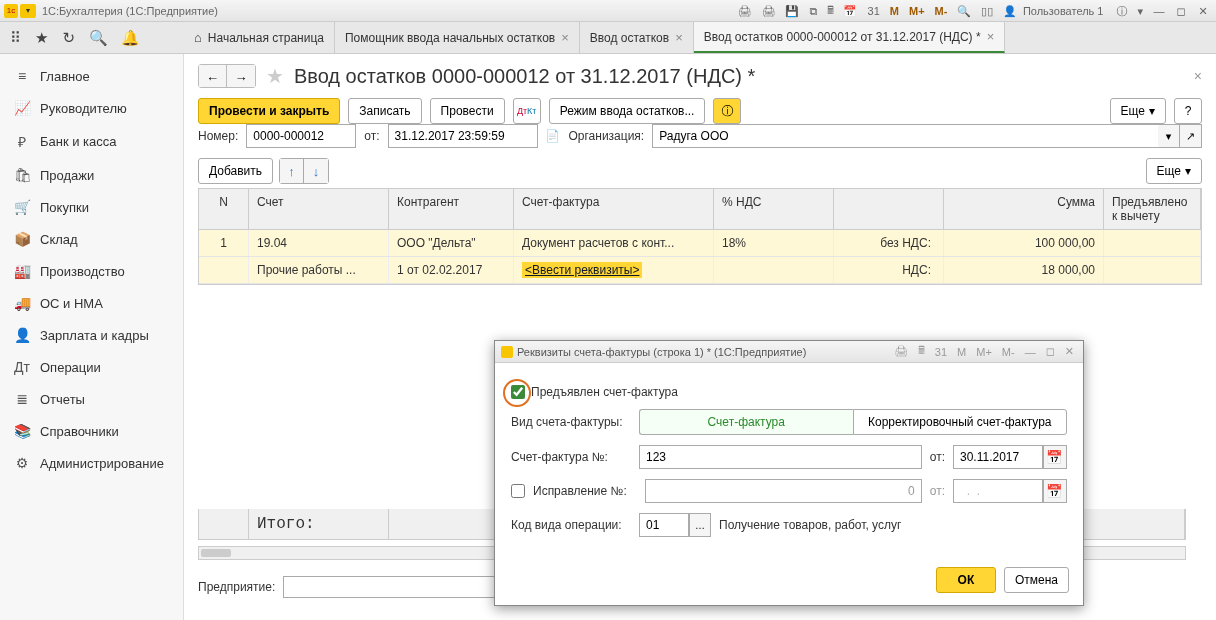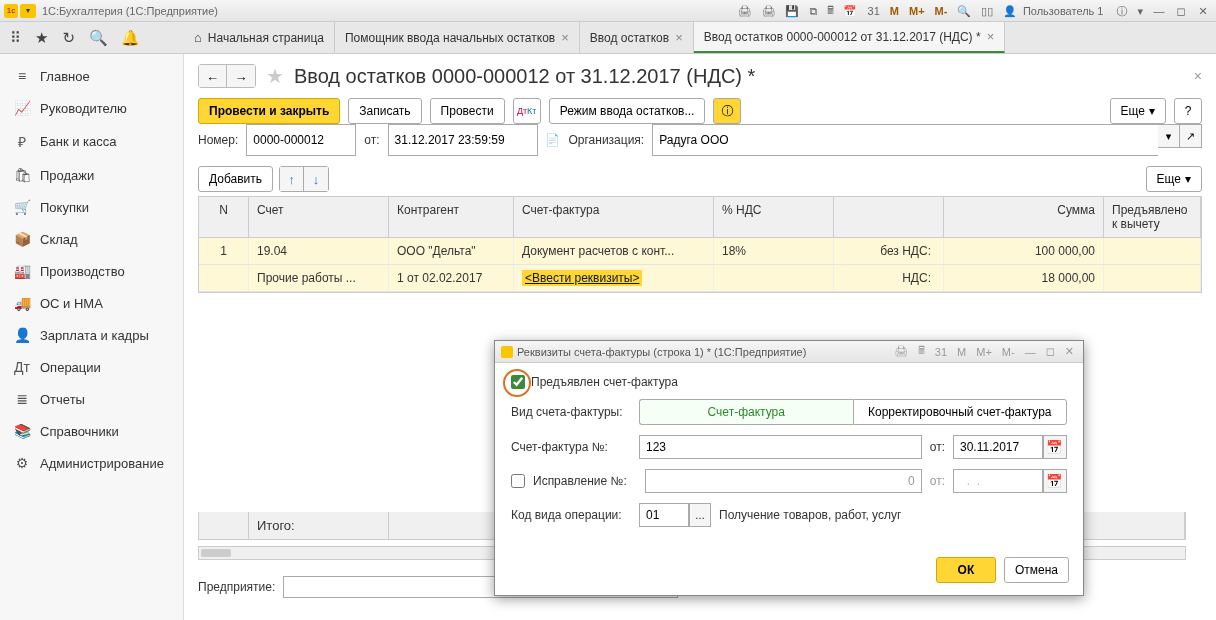--- a/index.html
+++ b/index.html
@@ -45,21 +45,21 @@
 .doc-close { margin-left: auto; color: #999; font-size: 14px; cursor: pointer; }
 
 .action-row { display: flex; align-items: flex-start; gap: 8px; }
 .btn { height: 26px; padding: 0 10px; background: #fff; border: 1px solid #aaa; border-radius: 3px; font-size: 12px; cursor: pointer; display: inline-flex; align-items: center; }
 .btn.primary { background: #ffd633; border-color: #d4a800; font-weight: bold; }
 .btn.icon-only { width: 28px; padding: 0; justify-content: center; }
 .action-row .spacer { flex: 1; }
 
 .fields-row { display: flex; align-items: center; gap: 8px; margin-bottom: 10px; font-size:12px; }
 .fields-row label { color: #333; }
-.fields-row input { height: 32px; border: 1px solid #aaa; padding: 0 6px; font-size: 12px; }
+.fields-row input { height: 24px; border: 1px solid #aaa; padding: 0 6px; font-size: 12px; }
 .org-field { flex: 1; display: flex; }
 .org-field input { flex: 1; border-right: none; }
 .org-field .opts { display: flex; }
 .org-field .opts button { width: 22px; height: 24px; border: 1px solid #aaa; border-left: none; background: #f5f5f5; cursor: pointer; font-size:11px; }
 
 .table-actions { display: flex; align-items: center; gap: 6px; margin-bottom: 4px; }
 .arrow-btns { display: flex; border: 1px solid #aaa; border-radius: 3px; }
 .arrow-btns button { width: 24px; height: 24px; border: none; background: #f5f5f5; cursor: pointer; border-right: 1px solid #aaa; color: #2a6fc9; font-size:13px; }
 .arrow-btns button:last-child { border-right: none; }
 
@@ -75,41 +75,41 @@
 .col-acc { width: 140px; }
 .col-contr { width: 125px; }
 .col-sf { width: 200px; }
 .col-vat { width: 120px; }
 .col-novatlbl { width: 110px; text-align:right; padding-right:12px !important;}
 .col-sum { width: 160px; text-align: right; }
 .col-ded { flex: 1; }
 .sf-link { background: #ffd633; text-decoration: underline; color: #0f172a; padding: 1px 3px; cursor: pointer; }
 
 .total-row { display: flex; background: #f0f0f0; border: 1px solid #ccc; border-top: none; position:absolute; left:14px; right:30px; bottom:80px;}
-.total-row > div { padding: 6px 8px; border-right: 1px solid #ccc; font-size:13px; }
+.total-row > div { padding: 6px 8px; border-right: 1px solid #ccc; font-size:16px;font-family:Liberation Mono, monospace; }
 
 .hscroll { position:absolute; left:14px; right:30px; bottom:60px; height:14px; background:#f0f0f0; border:1px solid #ccc; display:flex; }
 .hscroll .thumb{ width:30px; background:#ccc; margin:2px; border-radius:2px;}
 
 .comment-row { position:absolute; left:14px; bottom:22px; display:flex; align-items:center; gap:8px; width:480px;}
 .comment-row input{ flex:1; height:22px; border:1px solid #aaa; padding:0 6px;}
 
 
 .annot-arrow { position:absolute; left:608px; top:293px; width:2px; height:48px; background:#e07020; }
 .annot-arrow::after{ content:''; position:absolute; bottom:-6px; left:-4px; border:5px solid transparent; border-top-color:#e07020;}
 
 
 .popup { position: absolute; left: 494px; top: 340px; width: 590px; background: #fff; border: 1px solid #888; box-shadow: 0 3px 12px rgba(0,0,0,0.4); }
 .popup-title { height: 22px; background: linear-gradient(#f5f5f5,#e5e5e5); border-bottom: 1px solid #ccc; display: flex; align-items: center; padding: 0 6px; font-size: 11px; color: #555; gap:4px; }
 .popup-title .logo { width:12px; height:12px; background:#f7c600; border-radius:2px;}
 .popup-title .spacer { flex:1; }
 .popup-title .tool { padding:0 3px; color:#999; cursor:pointer; font-size:11px;}
 .popup-body { padding: 12px 16px; }
 .popup-heading { font-size: 16px; margin-bottom: 14px; }
-.popup-row { display: flex; align-items: center; gap: 8px; margin-bottom: 10px; font-size:12px; }
+.popup-row { display: flex; align-items: center; gap: 8px; margin-bottom: 10px; font-size:12px;margin-top:10px; }
 .popup-row label { width: 120px; }
 .popup-row input[type=text] { height: 24px; border: 1px solid #aaa; padding: 0 6px; font-size:12px; }
 .toggle-group { display: flex; flex:1; }
 .toggle-group button { flex: 1; height: 26px; border: 1px solid #aaa; background: #fff; cursor: pointer; font-size:12px; }
 .toggle-group button.active { color: #2a8a2a; background: #f5fff5; }
 .toggle-group button:first-child { border-right: none; border-radius: 3px 0 0 3px; }
 .toggle-group button:last-child { border-radius: 0 3px 3px 0; }
 .chk-highlight { position: relative; display:inline-flex; align-items:center; gap:6px;}
 .chk-highlight .ring { position:absolute; left:-8px; top:-6px; width:28px; height:28px; border:2px solid #e07020; border-radius:50%; pointer-events:none;}
 .popup-footer { display: flex; justify-content: flex-end; gap: 8px; padding: 8px 14px 12px; }

